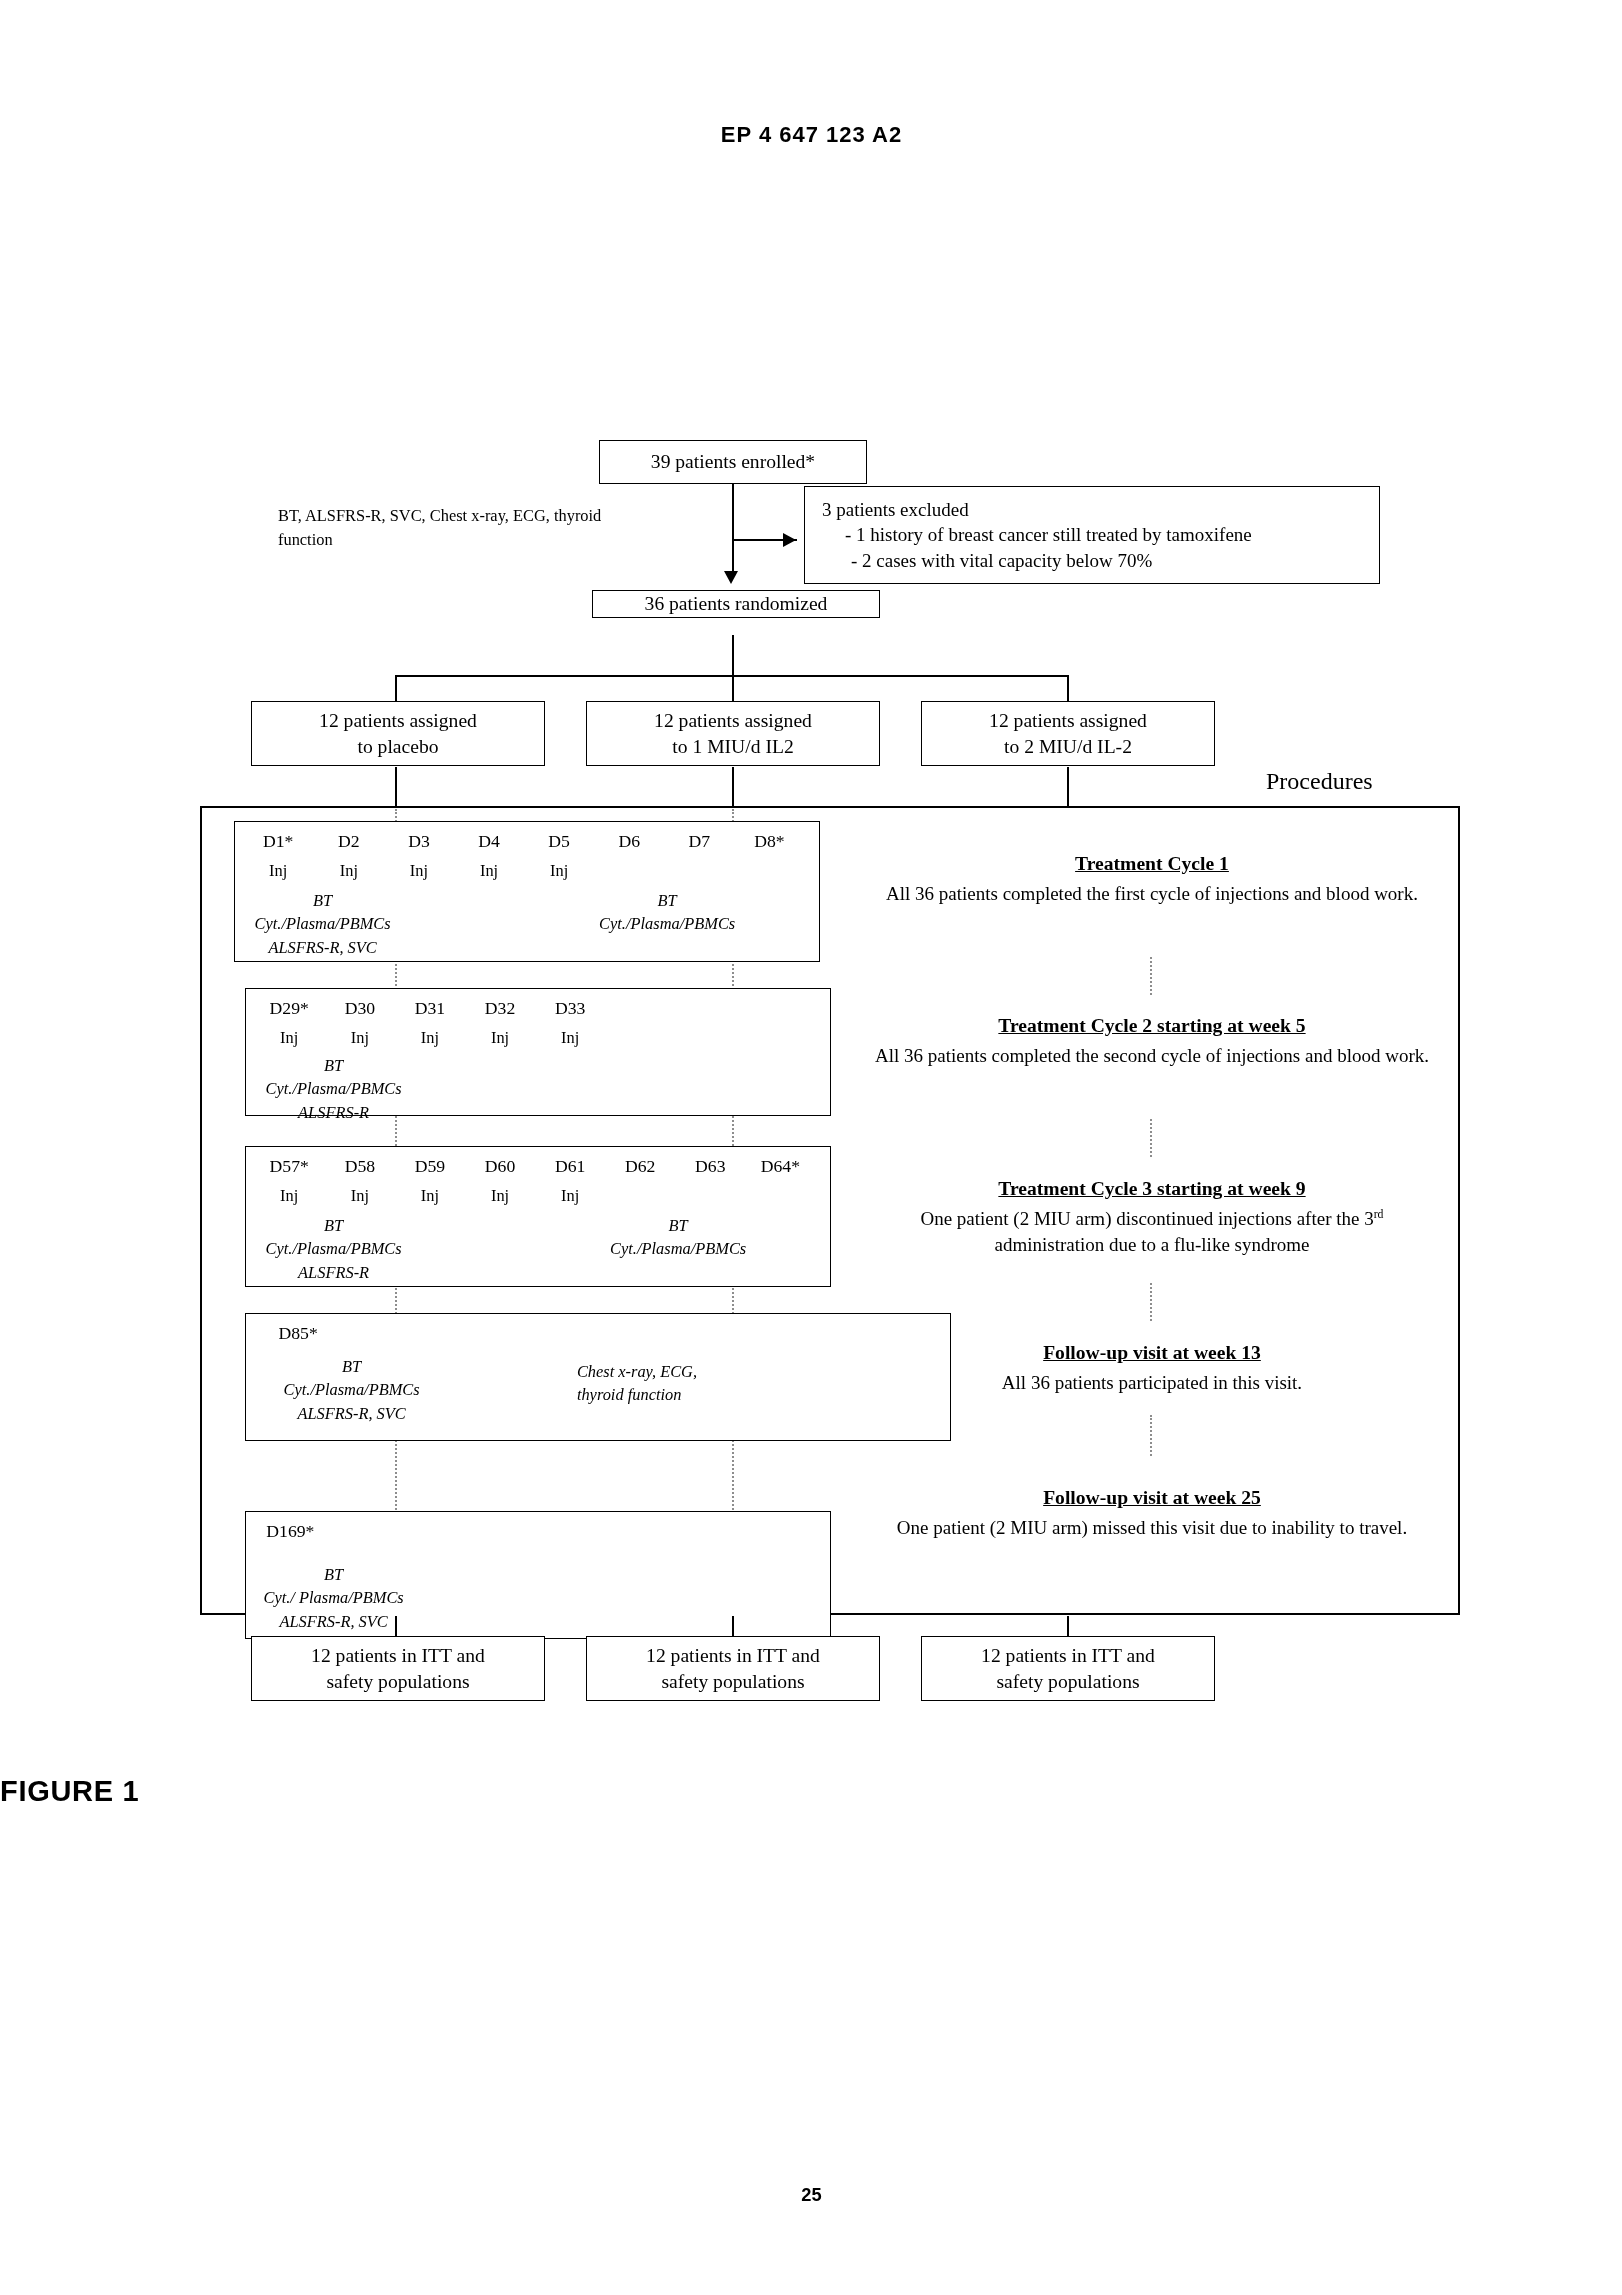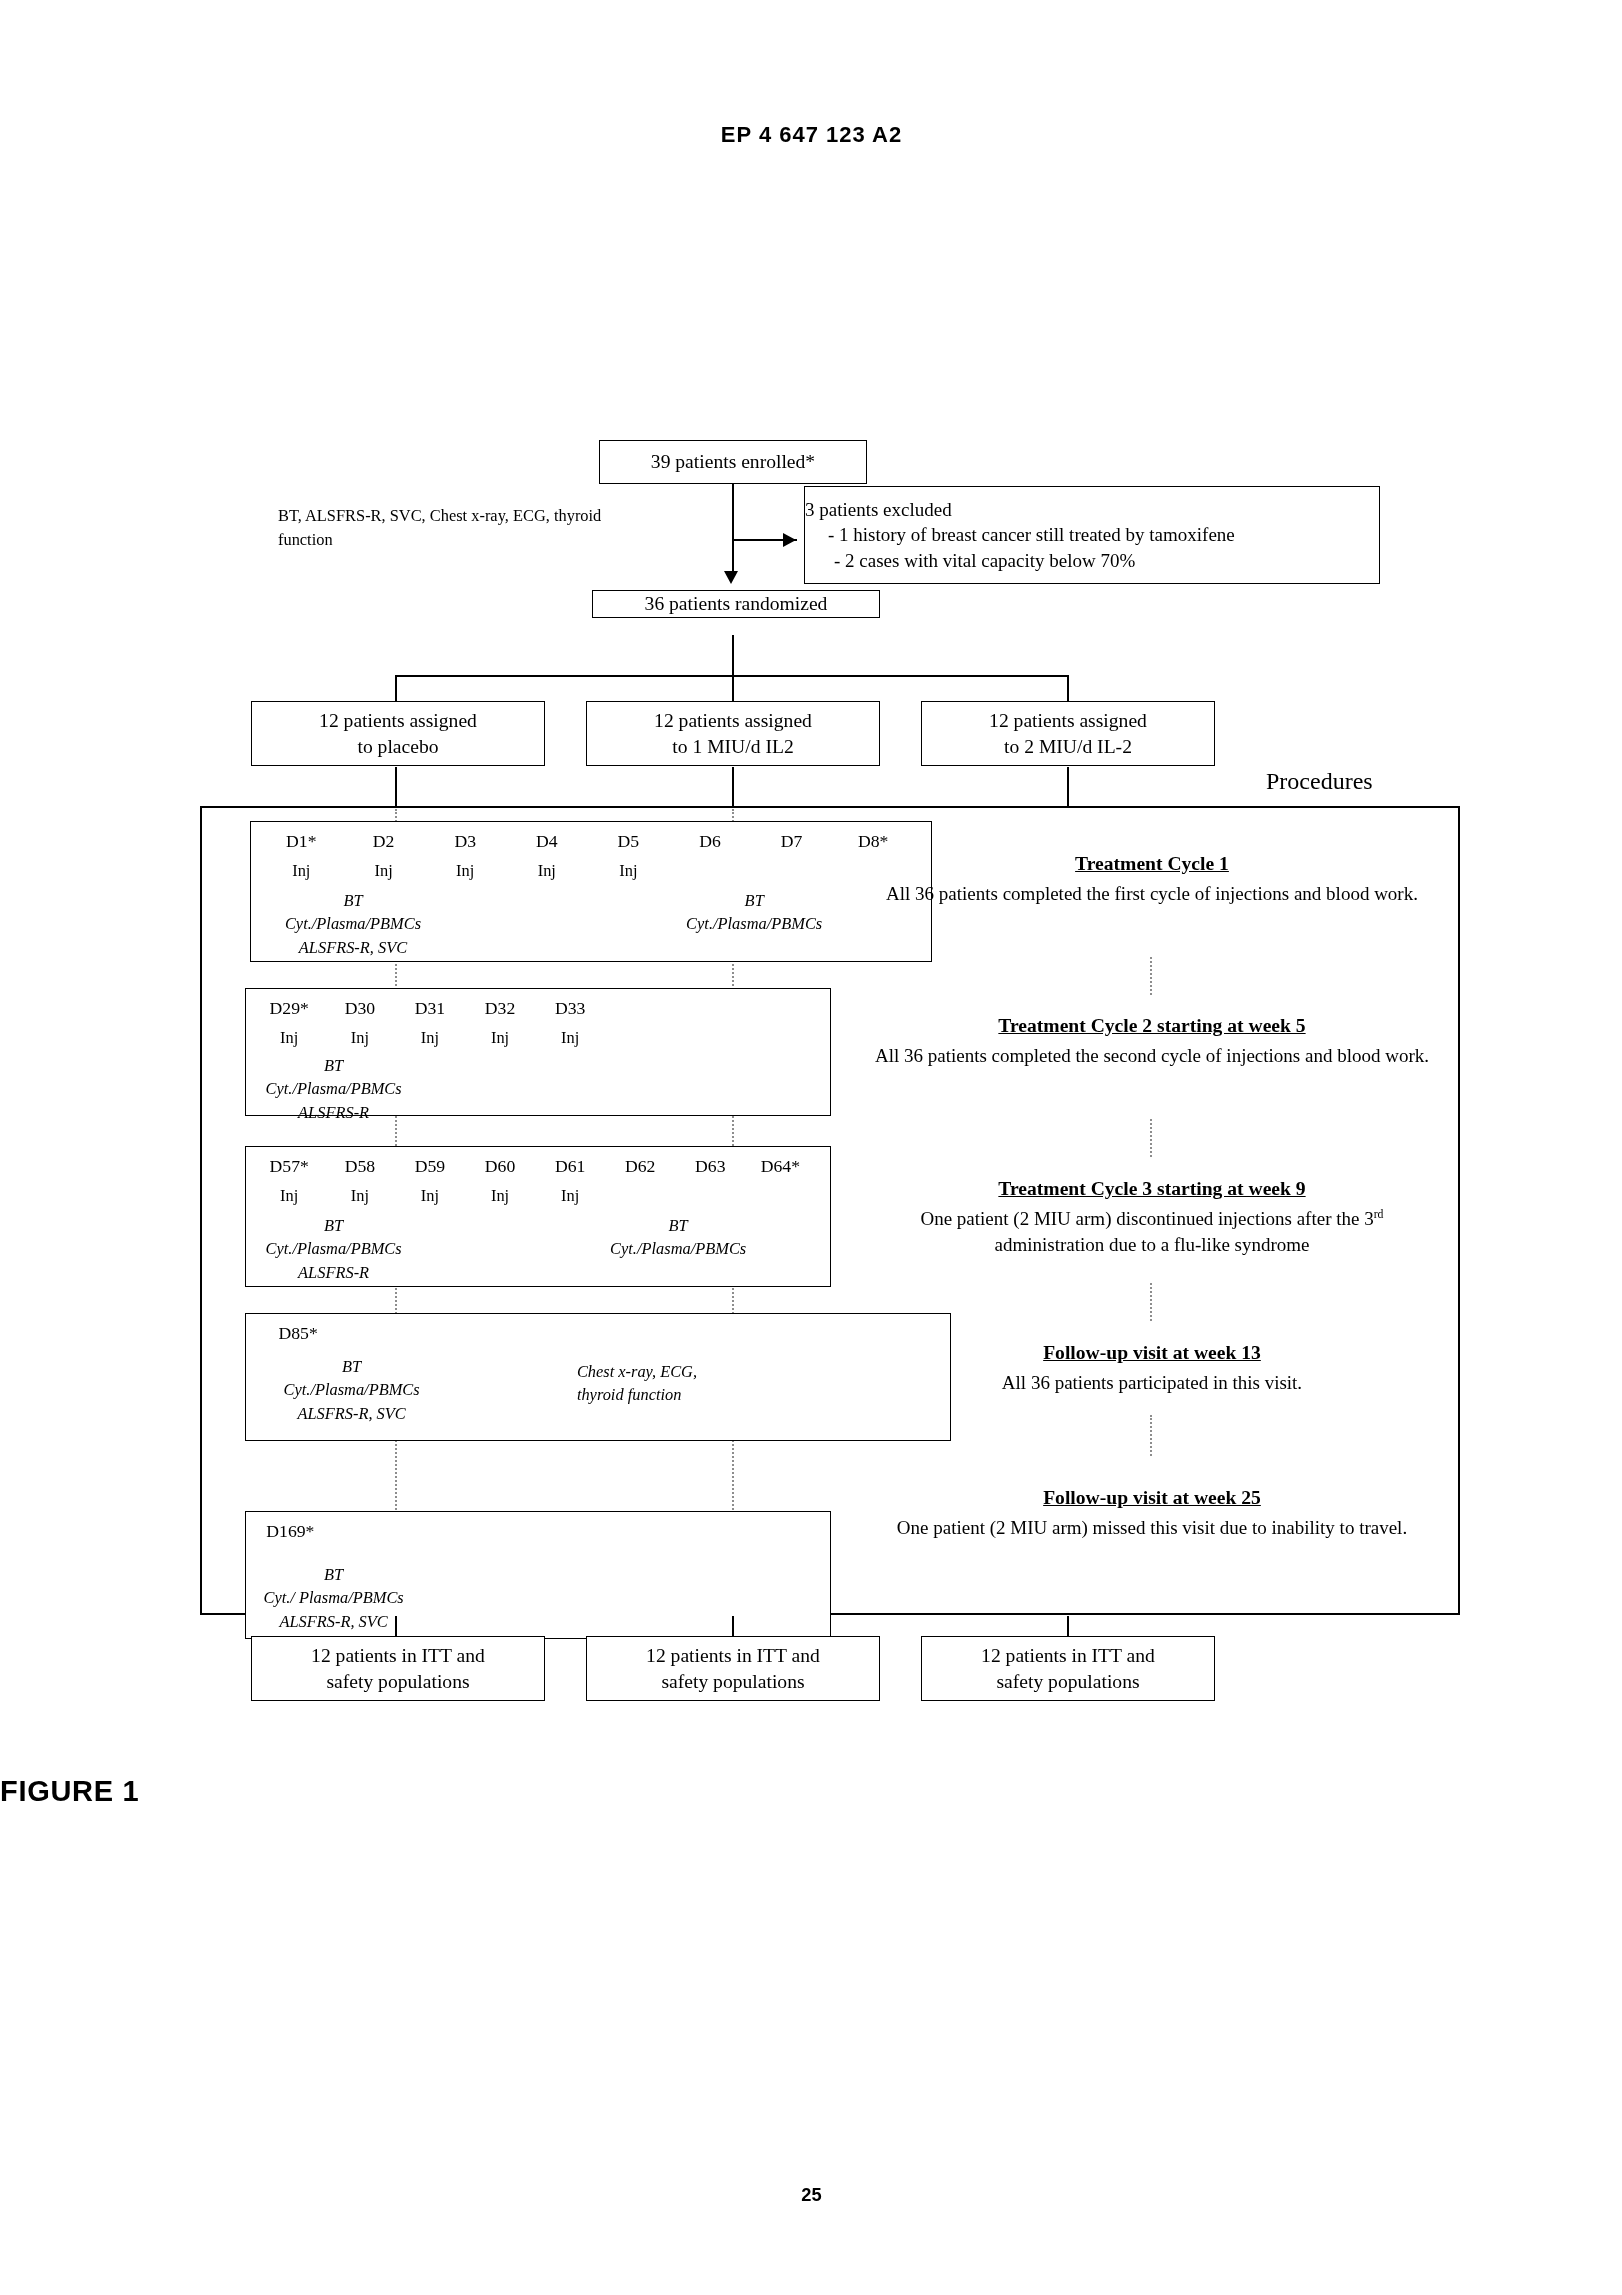--- a/index.html
+++ b/index.html
@@ -113,21 +113,21 @@
     <span class="ln">BT, ALSFRS-R,  SVC, Chest x-ray, ECG,</span>
     <span class="ln">thyroid function</span>
   </div>
 
   <div class="vline" style="left:732px;top:484px;height:89px;"></div>
   <div class="arrow-down" style="left:724px;top:571px;"></div>
 
   <div class="hline" style="left:732px;top:539px;width:65px;"></div>
   <div class="arrow-right" style="left:783px;top:533px;"></div>
 
-  <div class="box" id="box-excluded" style="left:804px;top:486px;width:576px;height:98px;align-items:flex-start;">
+  <div class="box" id="box-excluded" style="left:804px;top:486px;width:576px;height:98px;align-items:flex-start;padding-left:17px;">
     <span class="ln" style="font-size:19px;">3 patients excluded</span>
     <span class="ln" style="font-size:19px;margin-left:23px;">- 1 history of breast cancer still treated by tamoxifene</span>
     <span class="ln" style="font-size:19px;margin-left:29px;">- 2 cases with vital capacity below 70%</span>
   </div>
 
   <div class="box" id="box-randomized" style="left:592px;top:590px;width:288px;height:28px;">
     <span class="ln">36 patients randomized</span>
   </div>
 
   <div class="vline" style="left:732px;top:635px;height:42px;"></div>
@@ -155,21 +155,21 @@
   <div class="vline" style="left:395px;top:767px;height:39px;"></div>
   <div class="vline" style="left:732px;top:767px;height:39px;"></div>
   <div class="vline" style="left:1067px;top:767px;height:39px;"></div>
 
   <div id="procedures-label">Procedures</div>
   <div id="procedures-frame"></div>
 
   <div class="dotline" style="left:395px;top:809px;height:805px;"></div>
   <div class="dotline" style="left:732px;top:809px;height:805px;"></div>
 
-  <div class="timepoint-box" style="left:250px;top:821px;width:682px;height:141px;">
+  <div class="timepoint-box" style="left:234px;top:821px;width:586px;height:141px;">
     <div class="day-row">
       <span class="day-cell" style="left:7.4%">D1*</span>
       <span class="day-cell" style="left:19.5%">D2</span>
       <span class="day-cell" style="left:31.5%">D3</span>
       <span class="day-cell" style="left:43.5%">D4</span>
       <span class="day-cell" style="left:55.5%">D5</span>
       <span class="day-cell" style="left:67.5%">D6</span>
       <span class="day-cell" style="left:79.5%">D7</span>
       <span class="day-cell" style="left:91.5%">D8*</span>
     </div>

